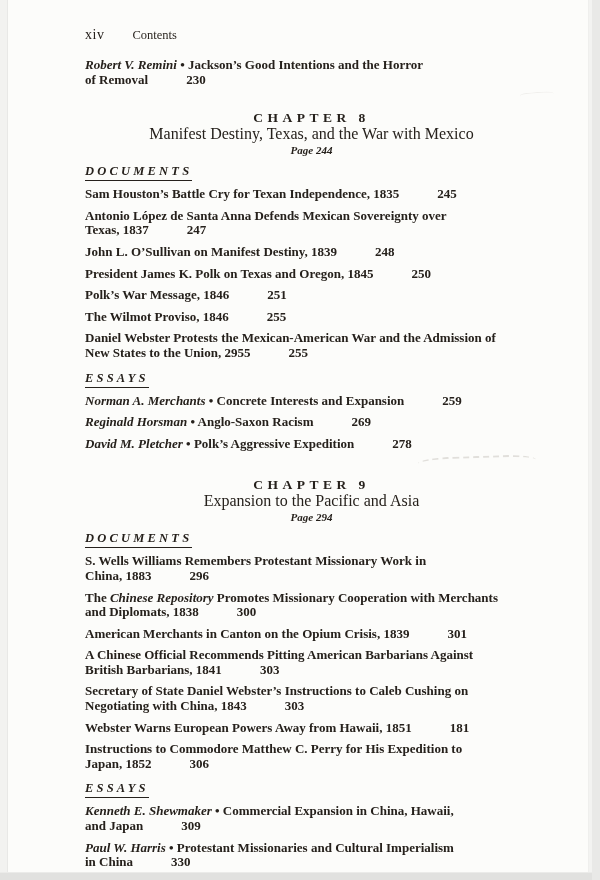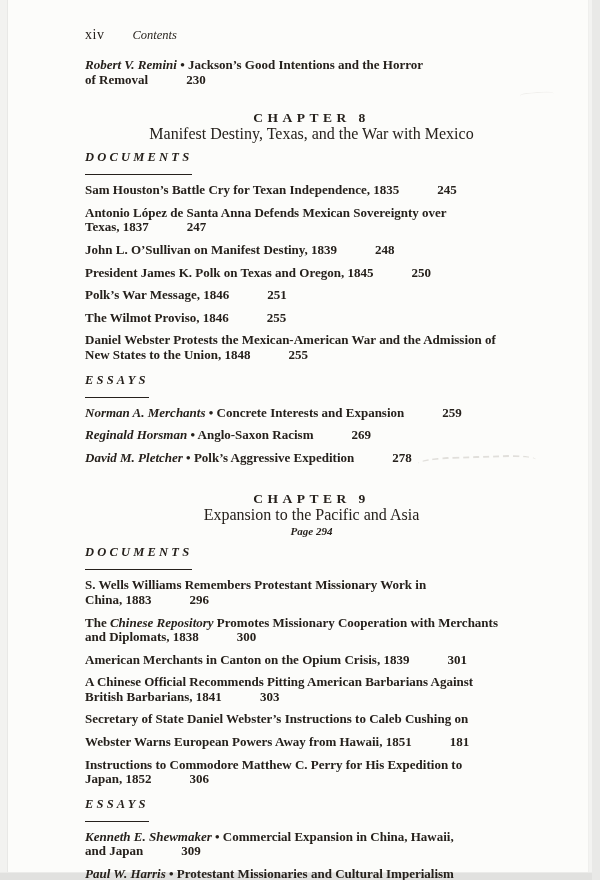--- a/index.html
+++ b/index.html
@@ -7,32 +7,32 @@
   .page{
     position:relative;width:592px;height:880px;overflow:hidden;
     background:#fcfcfa;color:#26211c;
   }
   .edge-left{position:absolute;left:0;top:0;width:7px;height:100%;background:#f2f2f0;border-right:1px solid #e8e8e6;}
   .edge-right{position:absolute;right:0;top:0;width:3px;height:100%;background:#f3f3f1;border-left:1px solid #efefed;}
   .edge-bottom{position:absolute;left:0;bottom:0;width:100%;height:7px;background:#e1e1df;border-top:1px solid #ebebe9;}
   .content{position:absolute;left:85px;top:27px;width:453px;}
   .running-header{display:flex;align-items:baseline;gap:28px;margin-bottom:15px;line-height:15px;}
   .folio{font-size:14px;letter-spacing:0.5px;}
-  .running-head{font-style:italic;font-size:12.5px;color:#2b2username;color:#2b2620;}
-  .entry{font-weight:bold;font-size:13px;line-height:14.6px;margin-bottom:7px;margin-top:8px;}
+  .running-head{font-size:12.5px;color:#2b2username;color:#2b2620;}
+  .entry{font-weight:bold;font-size:13px;line-height:14.6px;margin-bottom:7px;}
   .entry .line{white-space:nowrap;}
   .entry i{font-weight:bold;}
   .pagenum{margin-left:38px;font-weight:bold;}
   .chapter-head{text-align:center;font-weight:bold;font-size:13.5px;letter-spacing:4.5px;line-height:15px;margin:0;}
   .chapter-title{text-align:center;font-weight:normal;font-size:16px;line-height:16px;margin-top:1px;}
   .chapter-pagelabel{text-align:center;font-style:italic;font-weight:bold;font-size:11px;line-height:12px;margin-top:2px;}
   .section-label-wrap{margin-top:5px;margin-bottom:5px;}
   .section-label{
     display:inline-block;font-style:italic;font-weight:bold;font-size:12.5px;
-    letter-spacing:3.2px;line-height:13px;padding-bottom:10px;border-bottom:1.4px solid #26211c;
+    letter-spacing:3.2px;line-height:13px;padding-bottom:2px;border-bottom:1.4px solid #26211c;
   }
   .chapter{margin-top:0;}
   .ch-gap-1{margin-top:23px;}
   .ch-gap-2{margin-top:26px;}
   .entries{margin-top:6px;}
   .smudge{
     position:absolute;left:418px;top:456px;width:118px;height:9px;
     border-top:2px dashed #ccc9c3;border-radius:60%/100%;
     transform:rotate(-2deg);opacity:0.55;
   }
@@ -56,20 +56,21 @@
       <span class="running-head">Contents</span>
     </div>
     <div id="toc-body">
         <div class="entry">
           <div class="line"><i>Robert V. Remini</i><span> • Jackson’s Good Intentions and the Horror</span></div>
           <div class="line"><span>of Removal</span><span class="pagenum">230</span></div>
         </div>
         <div class="chapter">
           <div class="chapter-head ch-gap-1">CHAPTER 8</div>
           <div class="chapter-title">Manifest Destiny, Texas, and the War with Mexico</div>
+          <div class="chapter-pagelabel">Page 244</div>
           <div class="section-label-wrap"><span class="section-label">DOCUMENTS</span></div>
           <div class="entries">
             <div class="entry">
               <div class="line"><span>Sam Houston’s Battle Cry for Texan Independence, 1835</span><span class="pagenum">245</span></div>
             </div>
             <div class="entry">
               <div class="line"><span>Antonio López de Santa Anna Defends Mexican Sovereignty over</span></div>
               <div class="line"><span>Texas, 1837</span><span class="pagenum">247</span></div>
             </div>
             <div class="entry">
@@ -79,21 +80,21 @@
               <div class="line"><span>President James K. Polk on Texas and Oregon, 1845</span><span class="pagenum">250</span></div>
             </div>
             <div class="entry">
               <div class="line"><span>Polk’s War Message, 1846</span><span class="pagenum">251</span></div>
             </div>
             <div class="entry">
               <div class="line"><span>The Wilmot Proviso, 1846</span><span class="pagenum">255</span></div>
             </div>
             <div class="entry">
               <div class="line"><span>Daniel Webster Protests the Mexican-American War and the Admission of</span></div>
-              <div class="line"><span>New States to the Union, 1848</span><span class="pagenum">255</span></div>
+              <div class="line"><span>New States to the Union, 2955</span><span class="pagenum">255</span></div>
             </div>
           </div>
           <div class="section-label-wrap"><span class="section-label">ESSAYS</span></div>
           <div class="entries">
             <div class="entry">
               <div class="line"><i>Norman A. Merchants</i><span> • Concrete Interests and Expansion</span><span class="pagenum">259</span></div>
             </div>
             <div class="entry">
               <div class="line"><i>Reginald Horsman</i><span> • Anglo-Saxon Racism</span><span class="pagenum">269</span></div>
             </div>
@@ -118,20 +119,21 @@
             </div>
             <div class="entry">
               <div class="line"><span>American Merchants in Canton on the Opium Crisis, 1839</span><span class="pagenum">301</span></div>
             </div>
             <div class="entry">
               <div class="line"><span>A Chinese Official Recommends Pitting American Barbarians Against</span></div>
               <div class="line"><span>British Barbarians, 1841</span><span class="pagenum">303</span></div>
             </div>
             <div class="entry">
               <div class="line"><span>Secretary of State Daniel Webster’s Instructions to Caleb Cushing on</span></div>
+              <div class="line"><span>Negotiating with China, 1843</span><span class="pagenum">303</span></div>
             </div>
             <div class="entry">
               <div class="line"><span>Webster Warns European Powers Away from Hawaii, 1851</span><span class="pagenum">181</span></div>
             </div>
             <div class="entry">
               <div class="line"><span>Instructions to Commodore Matthew C. Perry for His Expedition to</span></div>
               <div class="line"><span>Japan, 1852</span><span class="pagenum">306</span></div>
             </div>
           </div>
           <div class="section-label-wrap"><span class="section-label">ESSAYS</span></div>

